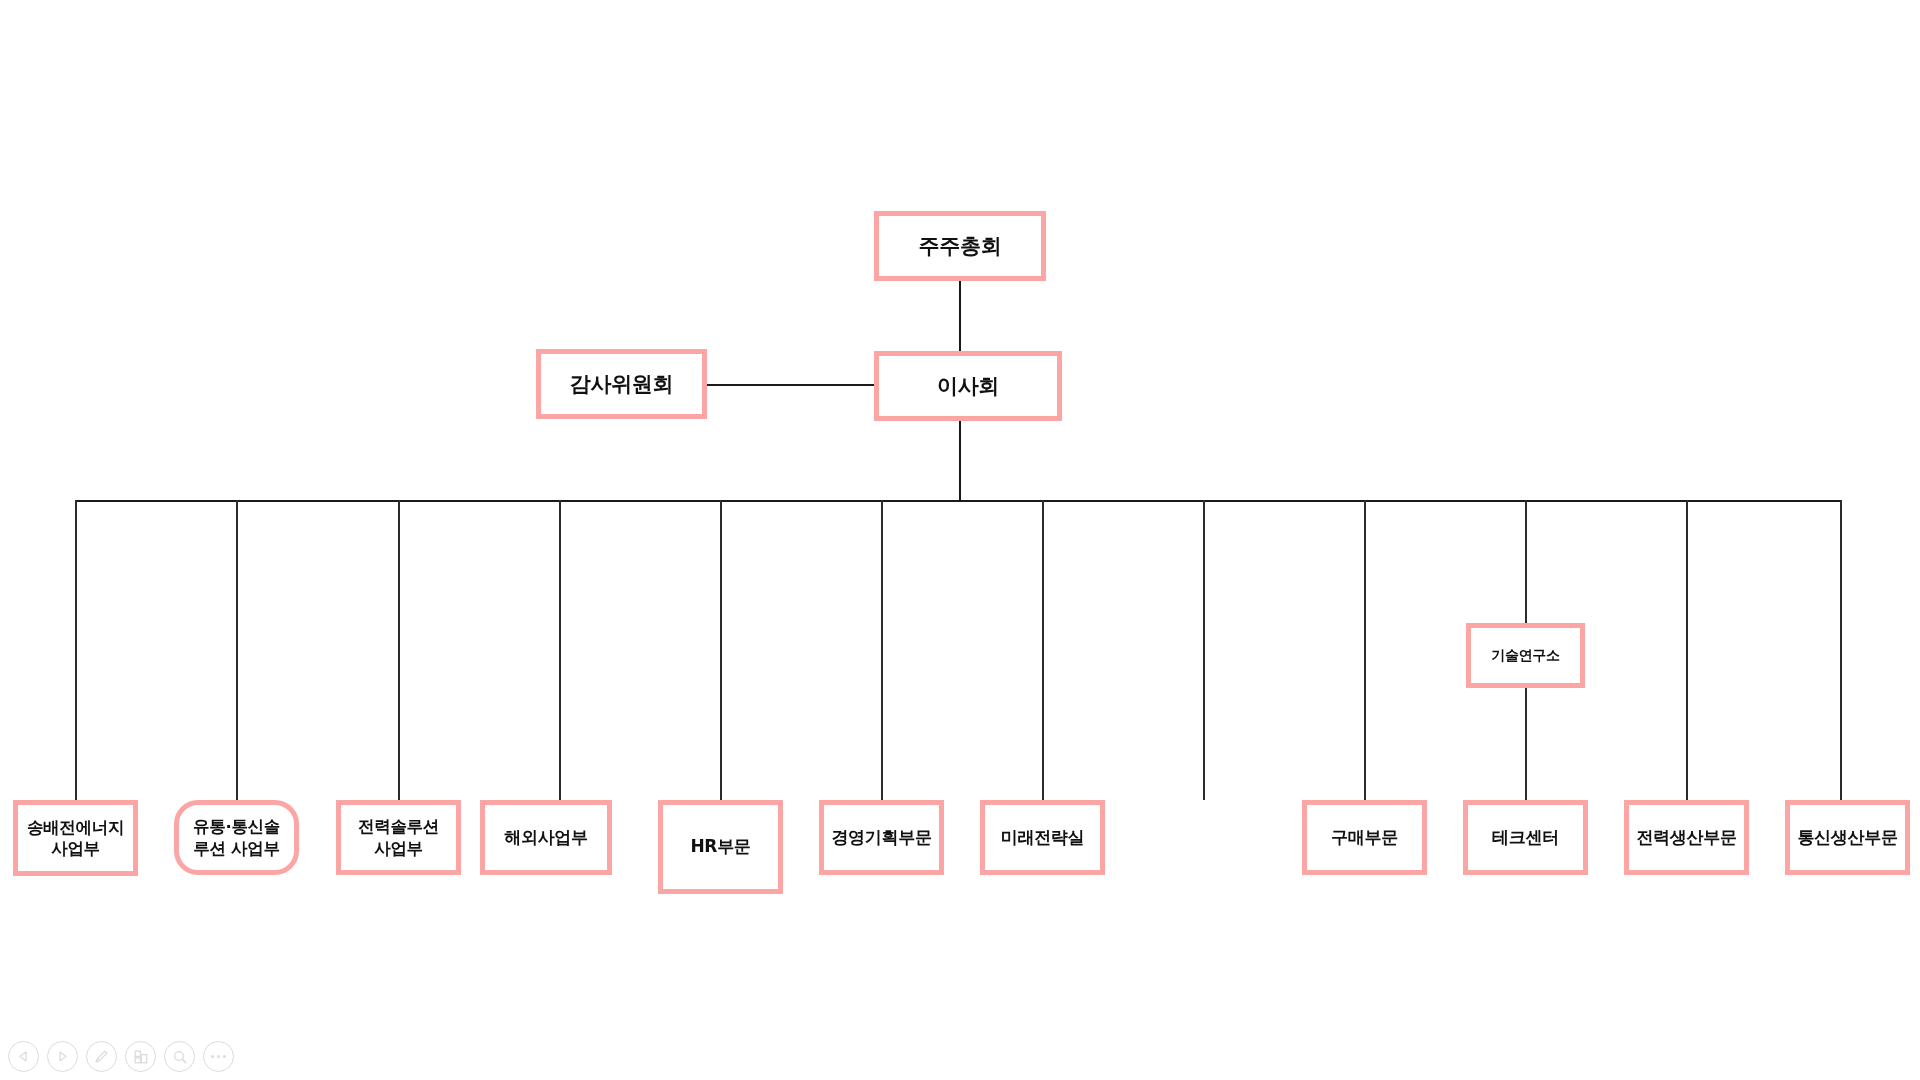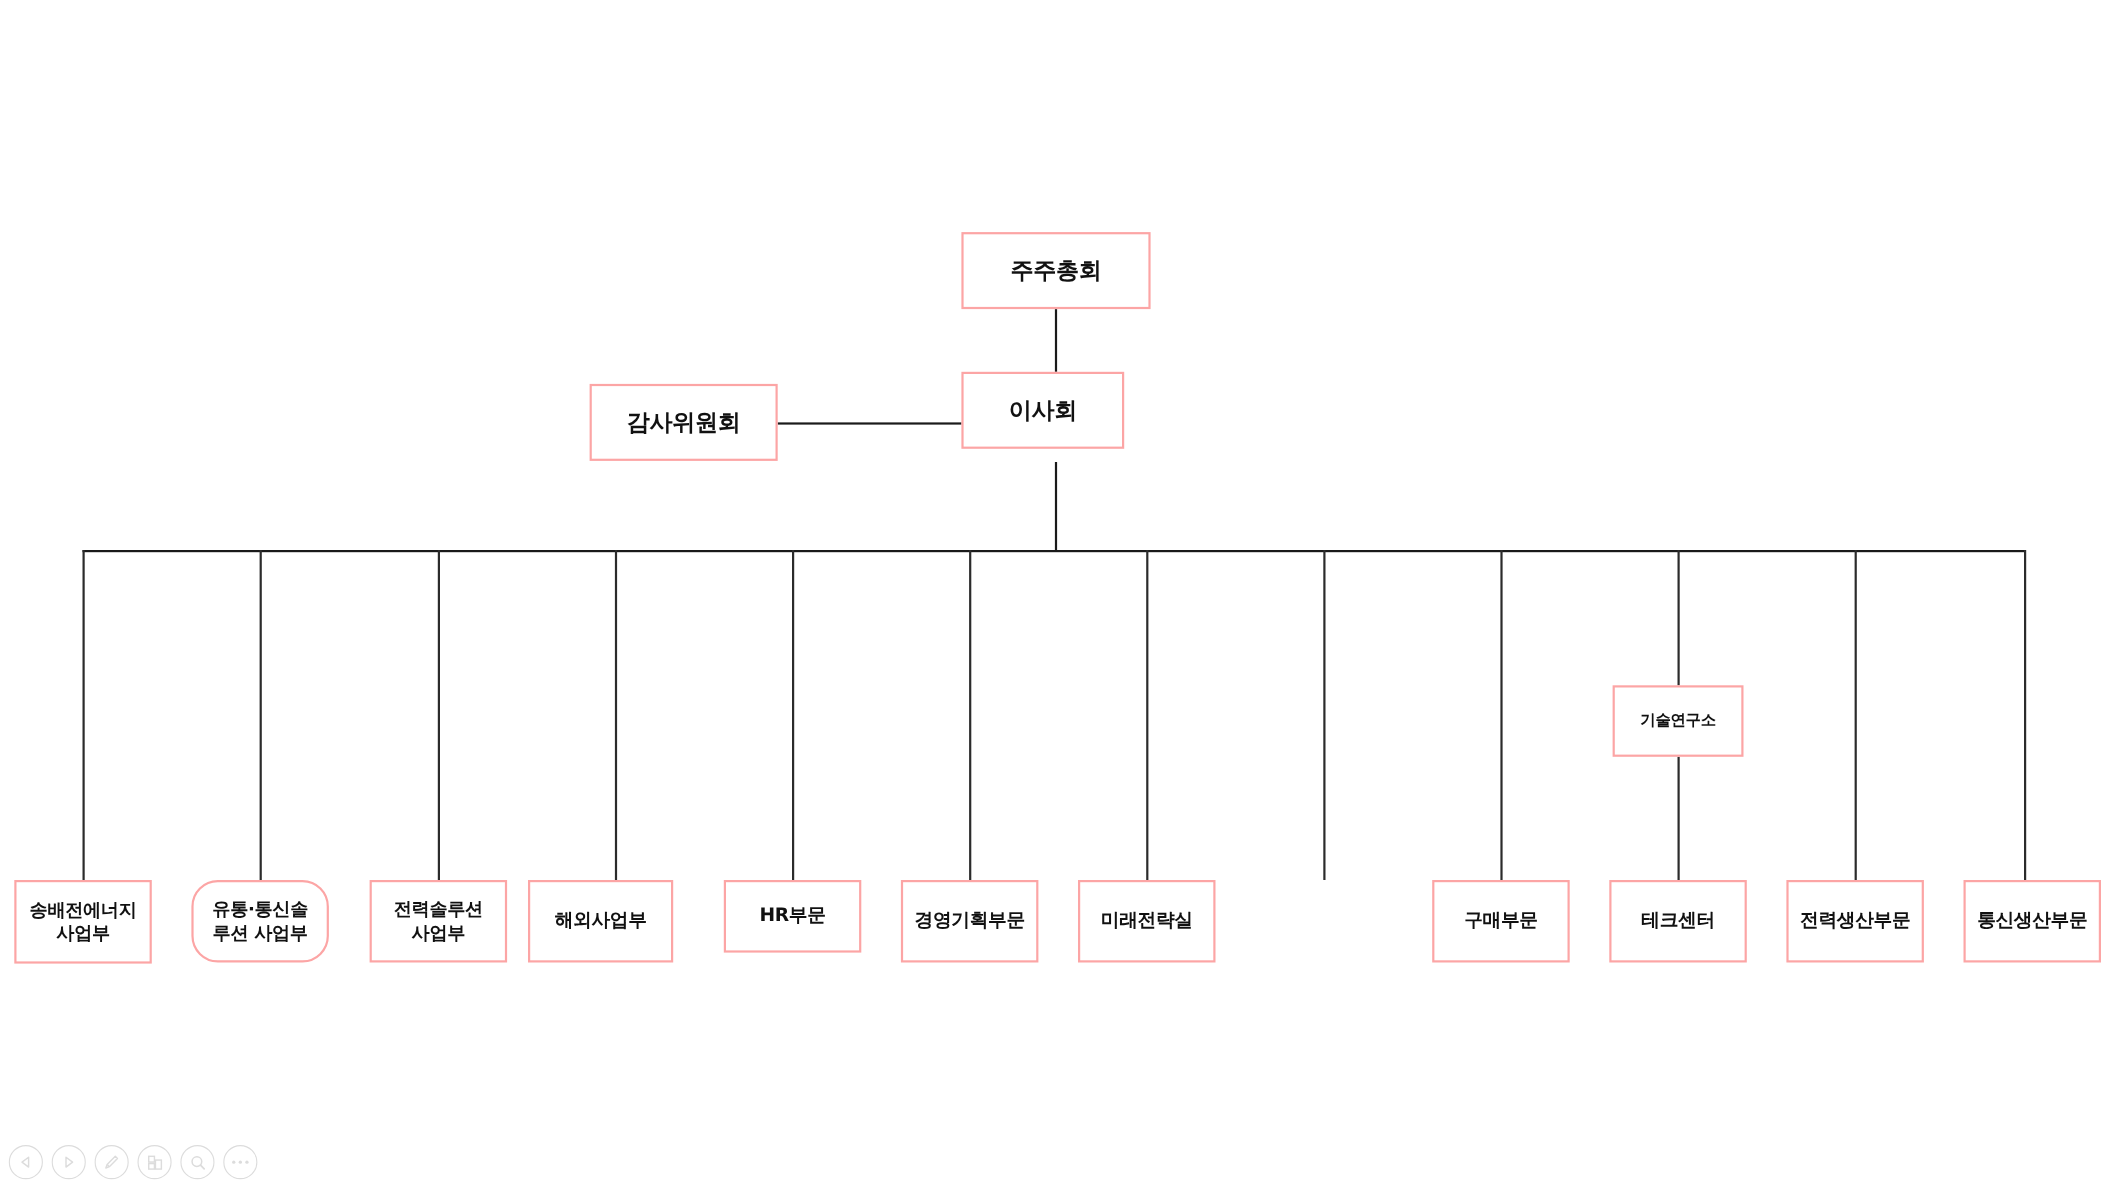--- a/index.html
+++ b/index.html
@@ -29,21 +29,21 @@
     background: #1a1a1a;
   }
   .line.v { width: 2px; }
   .line.h { height: 2px; }
   .line.thin { background: #2b2b2b; }
 
   
   .node {
     position: absolute;
     box-sizing: border-box;
-    border: 2px solid #fca5a5;
+    border: 5px solid #fca5a5;
     background: #ffffff;
     display: flex;
     align-items: center;
     justify-content: center;
     text-align: center;
     color: #111111;
     font-weight: 700;
     line-height: 1.28;
     letter-spacing: -0.3px;
     z-index: 5;
@@ -114,36 +114,36 @@
   <div class="line v thin" style="left:1364px; top:500px; height:300px;"></div>
 
   <div class="line v thin" style="left:1525px; top:500px; height:300px;"></div>
   <div class="line v thin" style="left:1686px; top:500px; height:300px;"></div>
   <div class="line v thin" style="left:1840px; top:500px; height:300px;"></div>
 
   <div class="node lvl1" style="left:874px; top:211px; width:172px; height:70px;">주주총회</div>
 
   <div class="node lvl2" style="left:536px; top:349px; width:171px; height:70px;">감사위원회</div>
 
-  <div class="node lvl2" style="left:874px; top:338px; width:148px; height:70px;">이사회</div>
+  <div class="node lvl2" style="left:874px; top:351px; width:188px; height:70px;">이사회</div>
 
   <div class="node lvl3" style="left:1466px; top:623px; width:119px; height:65px;">기술연구소</div>
 
   <div class="node leaf two-line" style="left:13px; top:800px; width:125px; height:76px;">송배전에너지
 사업부</div>
 
   <div class="node leaf two-line" style="left:174px; top:800px; width:125px; height:75px;border-radius:24px;">유통·통신솔
 루션 사업부</div>
 
   <div class="node leaf two-line" style="left:336px; top:800px; width:125px; height:75px;">전력솔루션
 사업부</div>
 
   <div class="node leaf" style="left:480px; top:800px; width:132px; height:75px;">해외사업부</div>
 
-  <div class="node leaf" style="left:658px; top:800px; width:125px; height:66px;">HR부문</div>
+  <div class="node leaf" style="left:658px; top:800px; width:125px; height:94px;">HR부문</div>
 
   <div class="node leaf" style="left:819px; top:800px; width:125px; height:75px;">경영기획부문</div>
 
   <div class="node leaf" style="left:980px; top:800px; width:125px; height:75px;">미래전략실</div>
 
 
   <div class="node leaf" style="left:1302px; top:800px; width:125px; height:75px;">구매부문</div>
 
   <div class="node leaf" style="left:1463px; top:800px; width:125px; height:75px;">테크센터</div>
 

